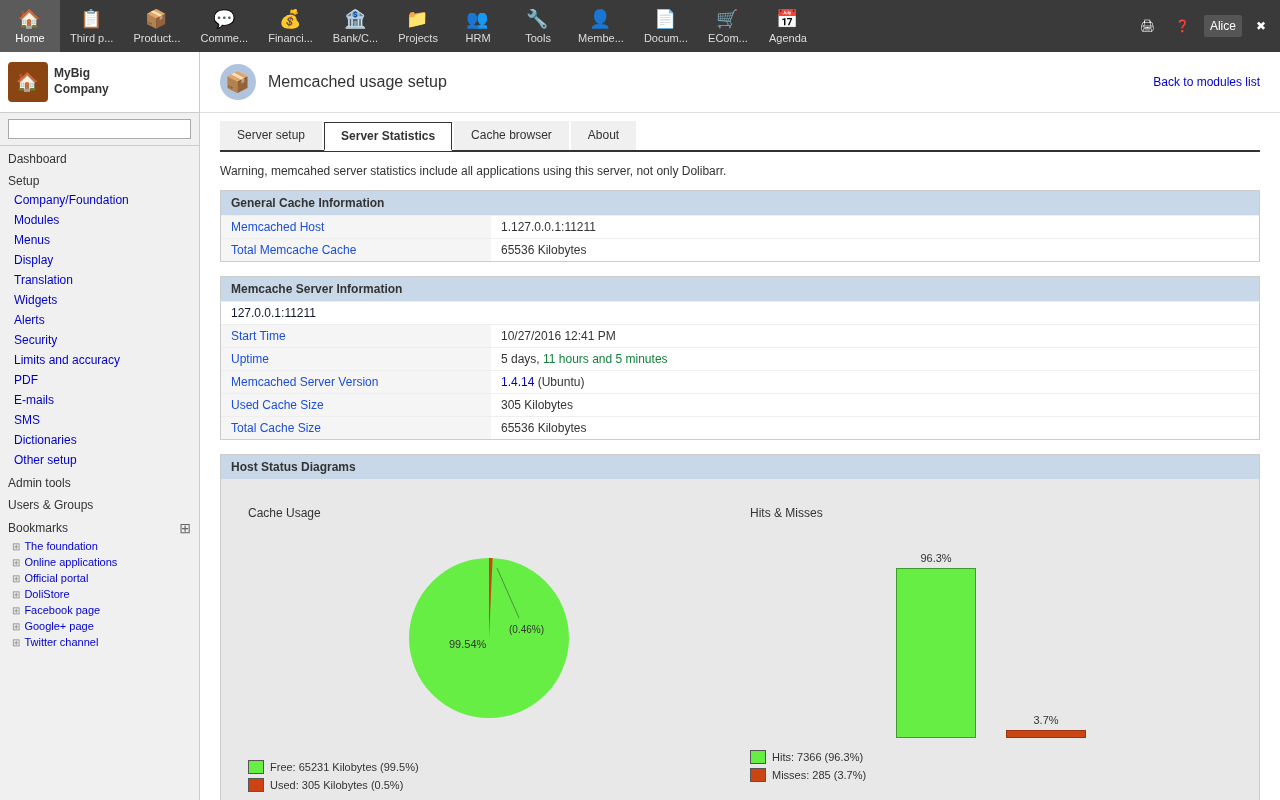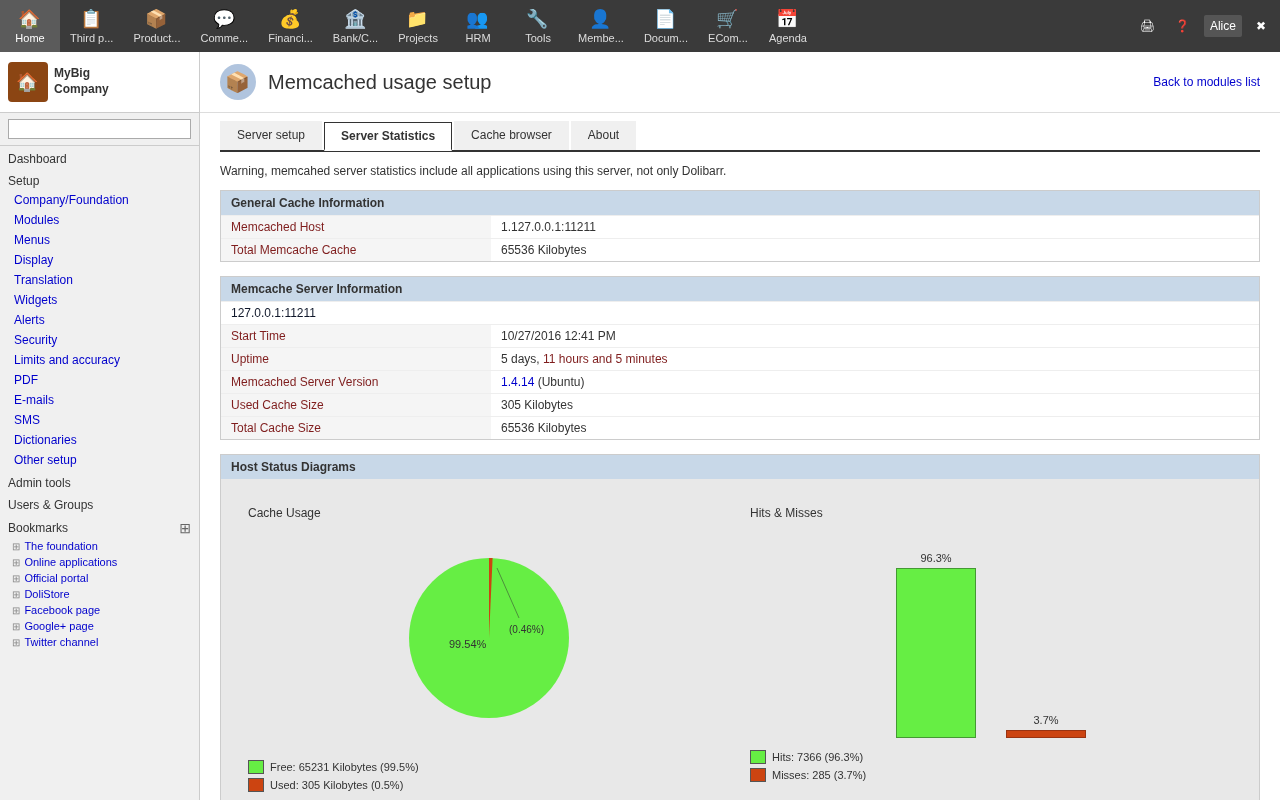--- a/index.html
+++ b/index.html
@@ -110,21 +110,21 @@
       border-bottom: 1px solid #ddd;
     }
     .page-header-left { display: flex; align-items: center; gap: 12px; }
     .page-header-icon {
       width: 36px; height: 36px;
       background: #b0c4de;
       border-radius: 50%;
       display: flex; align-items: center; justify-content: center;
       font-size: 20px;
     }
-    .page-title { font-size: 20px; font-weight: normal; color: #333; }
+    .page-title { font-size: 16px; font-weight: normal; color: #333; }
     .back-link { color: #0000cc; font-size: 12px; cursor: pointer; text-decoration: none; }
 
     
     .tabs-bar {
       display: flex;
       border-bottom: 2px solid #333;
       margin: 0 20px;
       margin-top: 8px;
     }
     .tab {
@@ -163,39 +163,39 @@
     }
     .info-row {
       display: flex;
       border-top: 1px solid #eee;
     }
     .info-row:first-of-type { border-top: none; }
     .info-label {
       width: 270px;
       padding: 4px 10px;
       background: #f5f5f5;
-      color: #7f1d1d;
+      color: #1d4ed8;
       font-size: 12px;
     }
     .info-value {
       flex: 1;
       padding: 4px 10px;
       background: #fff;
       color: #333;
       font-size: 12px;
     }
     .info-value a { color: #0000cc; }
     .info-full-row {
       padding: 4px 10px;
       background: #fff;
       font-size: 12px;
       color: #0f172a;
       border-top: 1px solid #eee;
     }
-    .uptime-highlight { color: #7f1d1d; }
+    .uptime-highlight { color: #15803d; }
 
     
     .host-status-section {
       border: 1px solid #ccc;
       margin-bottom: 30px;
     }
     .host-status-header {
       background: #c8d8e8;
       padding: 5px 10px;
       font-weight: bold;

